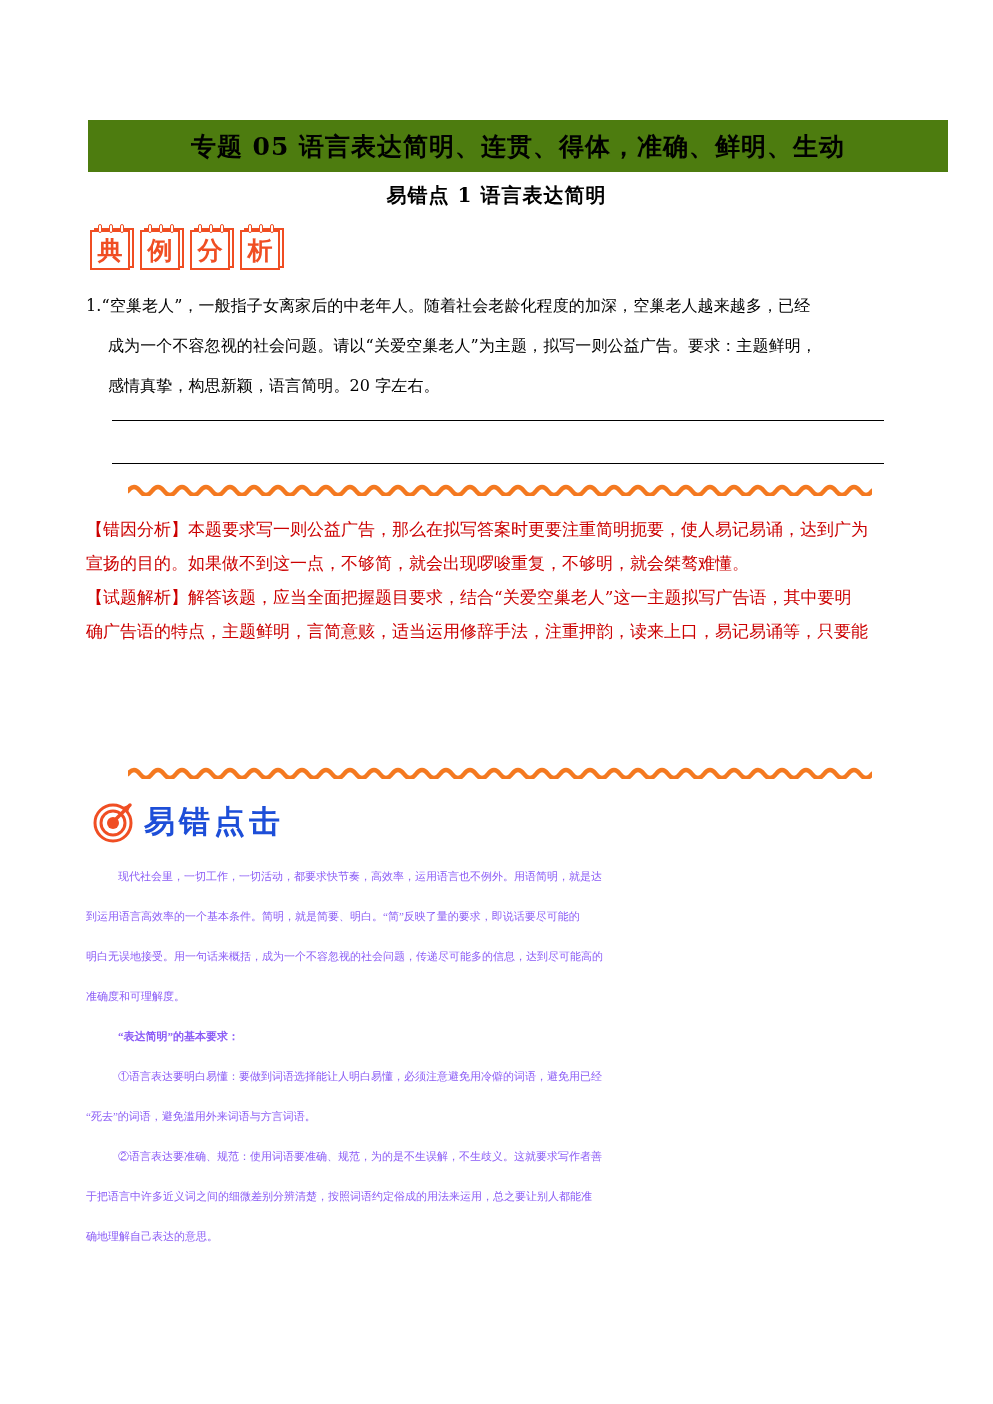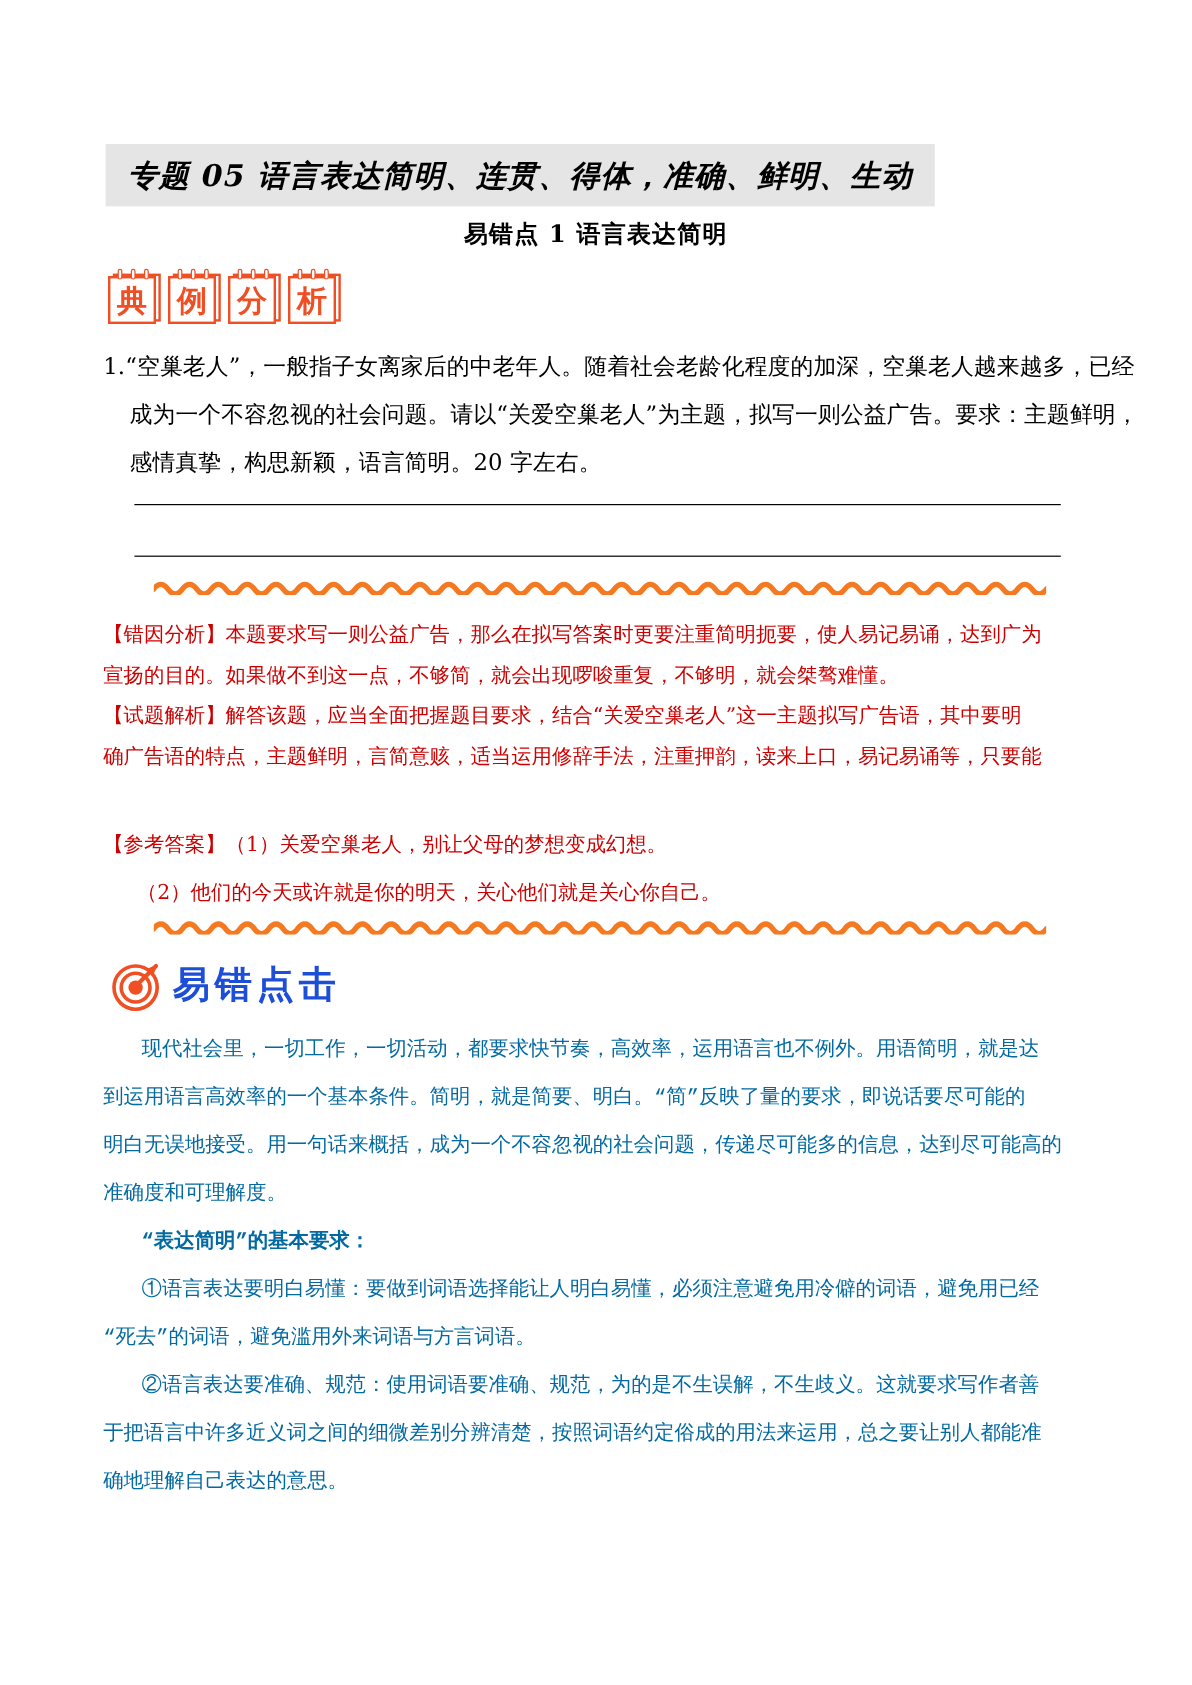--- a/index.html
+++ b/index.html
@@ -19,27 +19,26 @@
     width: 993px;
     height: 1404px;
     box-sizing: border-box;
   }
 
   
   .title-banner {
     position: absolute;
     left: 88px;
     top: 120px;
-    width: 691px;
+    width: 860px;
     height: 52px;
-    background: #e5e5e5;
+    background: #4d7c0f;
     display: flex;
     align-items: center;
     justify-content: center;
-    font-style: italic;
   }
   .title-banner .title-text {
     font-family: "DejaVu Serif", "Liberation Serif", serif;
     font-weight: bold;
     font-size: 25px;
     color: #000000;
     letter-spacing: 1px;
     white-space: nowrap;
   }
 
@@ -119,21 +118,21 @@
     background: #ffffff;
   }
 
   
   .question-block {
     position: absolute;
     left: 86px;
     top: 286px;
     width: 816px;
     font-family: "DejaVu Serif", "Liberation Serif", serif;
-    font-size: 19px;
+    font-size: 16px;
     color: #000000;
     line-height: 40px;
   }
   .question-block .qline {
     white-space: nowrap;
     letter-spacing: 0.1px;
   }
   .question-block .qline.indent { padding-left: 22px; }
 
   
@@ -198,23 +197,23 @@
     letter-spacing: 4px;
     line-height: 1;
   }
 
   
   .red-body {
     position: absolute;
     left: 86px;
     top: 856px;
     width: 822px;
-    font-family: Liberation Mono, monospace;
-    color: #0369a1;
-    font-size: 17px;
+    font-family: Liberation Serif, serif;
+    color: #8b5cf6;
+    font-size: 11px;
     line-height: 40px;
   }
   .red-body .bline { white-space: nowrap; }
   .red-body .bline.ind { padding-left: 32px; }
   .red-body .bline.bold { font-weight: bold; }
 </style>
 </head>
 <body>
 
 <div class="page">
@@ -290,24 +289,20 @@
   <div class="red-block err-analysis">
     <div class="rline">【错因分析】本题要求写一则公益广告，那么在拟写答案时更要注重简明扼要，使人易记易诵，达到广为</div>
     <div class="rline">宣扬的目的。如果做不到这一点，不够简，就会出现啰唆重复，不够明，就会桀骜难懂。</div>
   </div>
 
   <div class="red-block sol-analysis">
     <div class="rline">【试题解析】解答该题，应当全面把握题目要求，结合“关爱空巢老人”这一主题拟写广告语，其中要明</div>
     <div class="rline">确广告语的特点，主题鲜明，言简意赅，适当运用修辞手法，注重押韵，读来上口，易记易诵等，只要能</div>
   </div>
 
-  <div class="red-block ref-answer">
-    <div class="rline">【参考答案】（1）关爱空巢老人，别让父母的梦想变成幻想。</div>
-    <div class="rline ind1">（2）他们的今天或许就是你的明天，关心他们就是关心你自己。</div>
-  </div>
 
   <div class="wavy w2">
     <svg width="744" height="14" viewBox="0 0 744 14" preserveAspectRatio="none" aria-hidden="true">
       <path d="M0 9 Q 6 1 12 9 T 24 9 T 36 9 T 48 9 T 60 9 T 72 9 T 84 9 T 96 9 T 108 9 T 120 9 T 132 9 T 144 9 T 156 9 T 168 9 T 180 9 T 192 9 T 204 9 T 216 9 T 228 9 T 240 9 T 252 9 T 264 9 T 276 9 T 288 9 T 300 9 T 312 9 T 324 9 T 336 9 T 348 9 T 360 9 T 372 9 T 384 9 T 396 9 T 408 9 T 420 9 T 432 9 T 444 9 T 456 9 T 468 9 T 480 9 T 492 9 T 504 9 T 516 9 T 528 9 T 540 9 T 552 9 T 564 9 T 576 9 T 588 9 T 600 9 T 612 9 T 624 9 T 636 9 T 648 9 T 660 9 T 672 9 T 684 9 T 696 9 T 708 9 T 720 9 T 732 9 T 744 9" fill="none" stroke="#f47920" stroke-width="4.5" stroke-linecap="round"></path>
     </svg>
   </div>
 
   <div class="target-heading">
     <span class="target-icon">
       <svg width="46" height="46" viewBox="0 0 46 46" aria-hidden="true">

